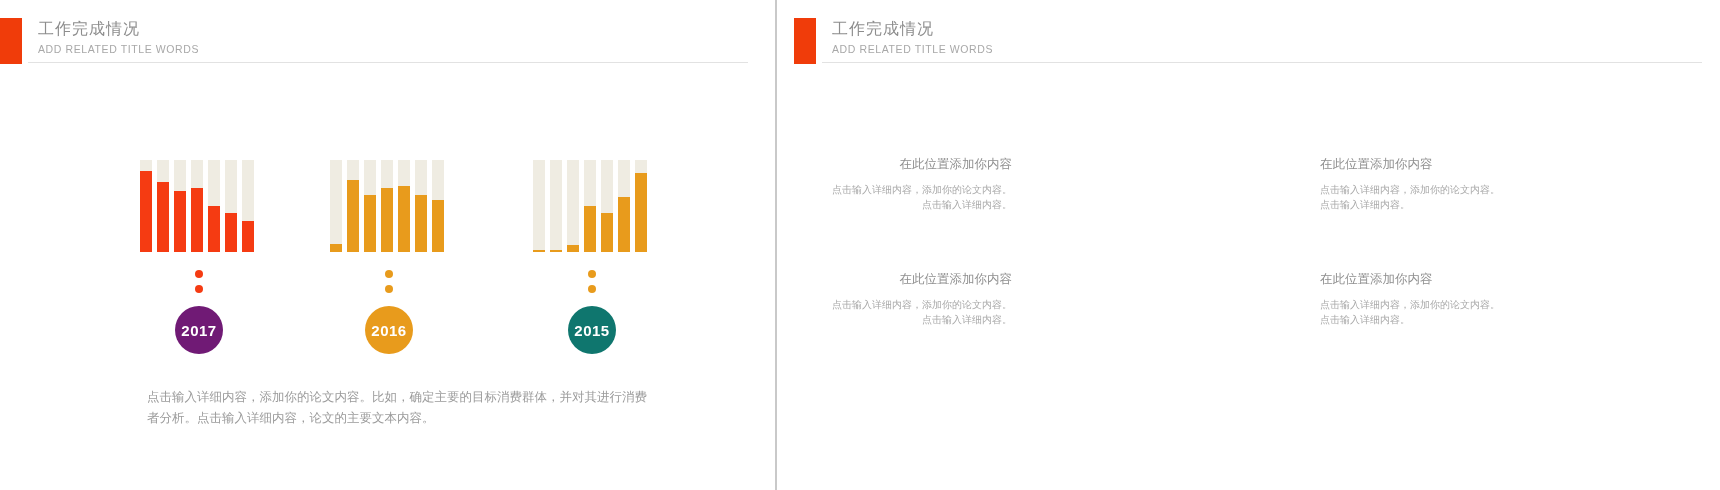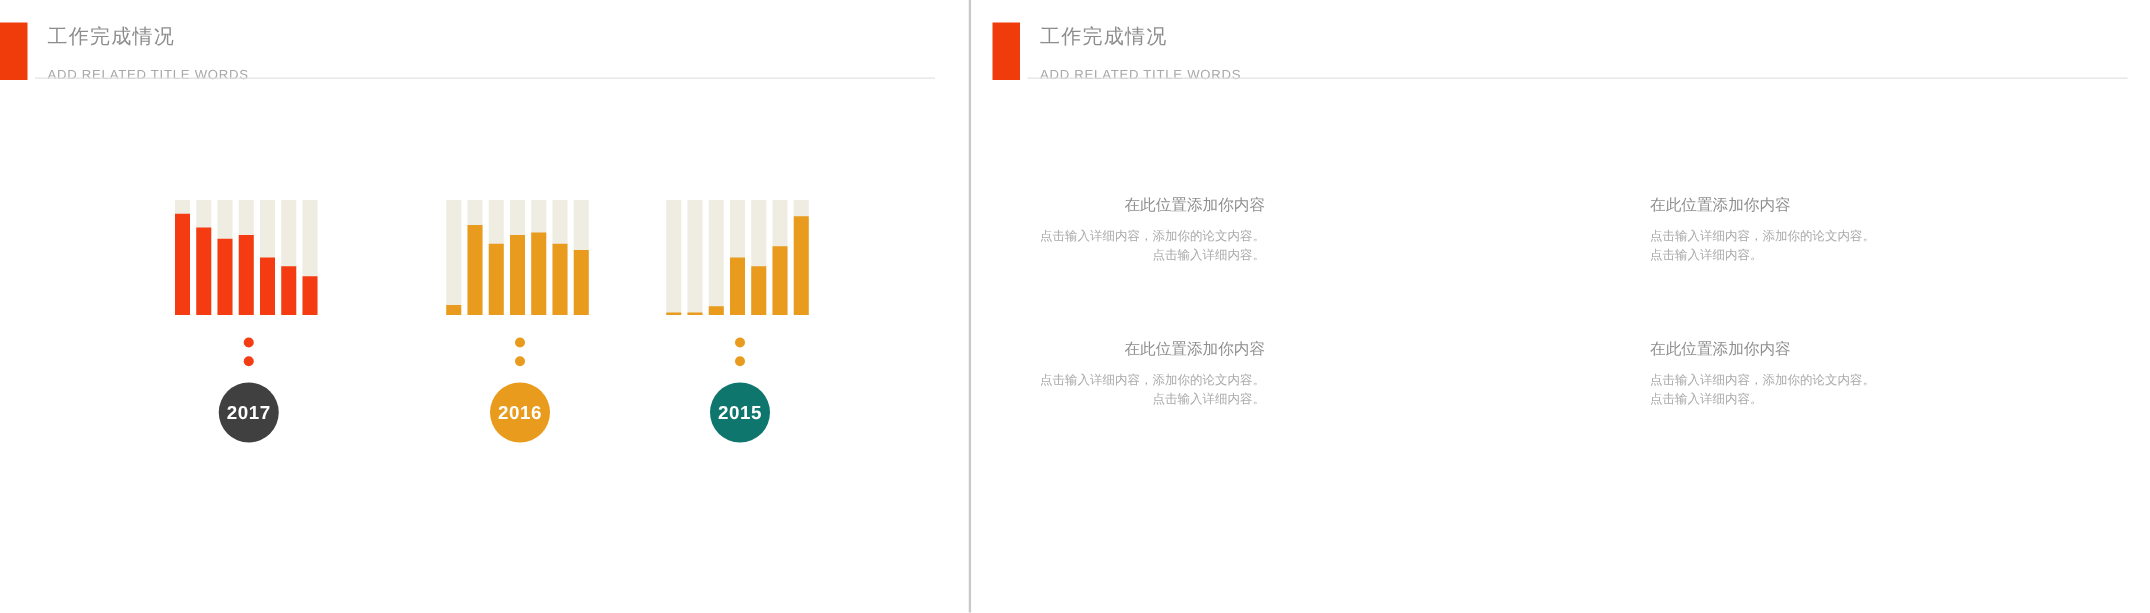--- a/index.html
+++ b/index.html
@@ -19,21 +19,21 @@
   
   .hdr{position:absolute;display:flex;align-items:flex-start;}
   .hdr-mark{width:22px;height:46px;background:#F03C0A;flex:0 0 auto;}
   .hdr-txt{margin-left:16px;padding-top:1px;}
   .hdr-title{
     font-size:16px;color:#8d8d8d;letter-spacing:1px;line-height:20px;
     font-family:"DejaVu Sans","Liberation Sans",sans-serif;white-space:nowrap;
   }
   .hdr-sub{
     font-size:10.5px;color:#a8a8a8;letter-spacing:.6px;line-height:14px;
-    margin-top:14px;white-space:nowrap;
+    margin-top:3px;white-space:nowrap;
   }
   .hdr-rule{position:absolute;height:1px;background:#e2e2e2;}
 
   
   .chart-group{position:absolute;width:118px;}
   .bars{display:flex;align-items:flex-end;height:92px;gap:5px;}
   .bar-track{
     position:relative;width:12px;height:92px;background:#efece2;
   }
   .bar-fill{position:absolute;left:0;bottom:0;width:100%;}
@@ -107,23 +107,23 @@
               <div class="bar-fill" style="height: 42%; background: rgb(245, 59, 18);"></div>
             </div>
             <div class="bar-track">
               <div class="bar-fill" style="height: 34%; background: rgb(245, 59, 18);"></div>
             </div>
           </div>
           <div class="dots">
             <div class="dot" style="background: rgb(245, 59, 18);"></div>
             <div class="dot" style="background: rgb(245, 59, 18);"></div>
           </div>
-          <div class="year-circle" style="background: #404040;">2017</div>
-        </div>
-        <div class="chart-group" style="left: 357px; top: 160px;">
+          <div class="year-circle" style="background: #701a75;">2017</div>
+        </div>
+        <div class="chart-group" style="left: 330px; top: 160px;">
           <div class="bars">
             <div class="bar-track">
               <div class="bar-fill" style="height: 9%; background: rgb(232, 155, 28);"></div>
             </div>
             <div class="bar-track">
               <div class="bar-fill" style="height: 78%; background: rgb(232, 155, 28);"></div>
             </div>
             <div class="bar-track">
               <div class="bar-fill" style="height: 62%; background: rgb(232, 155, 28);"></div>
             </div>
@@ -171,20 +171,21 @@
             </div>
           </div>
           <div class="dots">
             <div class="dot" style="background: rgb(232, 155, 28);"></div>
             <div class="dot" style="background: rgb(232, 155, 28);"></div>
           </div>
           <div class="year-circle" style="background: #0f766e;">2015</div>
         </div>
       </div>
 
+    <div class="body-copy">点击输入详细内容，添加你的论文内容。比如，确定主要的目标消费群体，并对其进行消费者分析。点击输入详细内容，论文的主要文本内容。</div>
   </div>
 
   <div class="divider"></div>
 
   <div class="slide" id="slide-right">
 
     <div class="hdr" style="left:17px;top:18px;">
       <div class="hdr-mark"></div>
       <div class="hdr-txt">
         <div class="hdr-title">工作完成情况</div>

